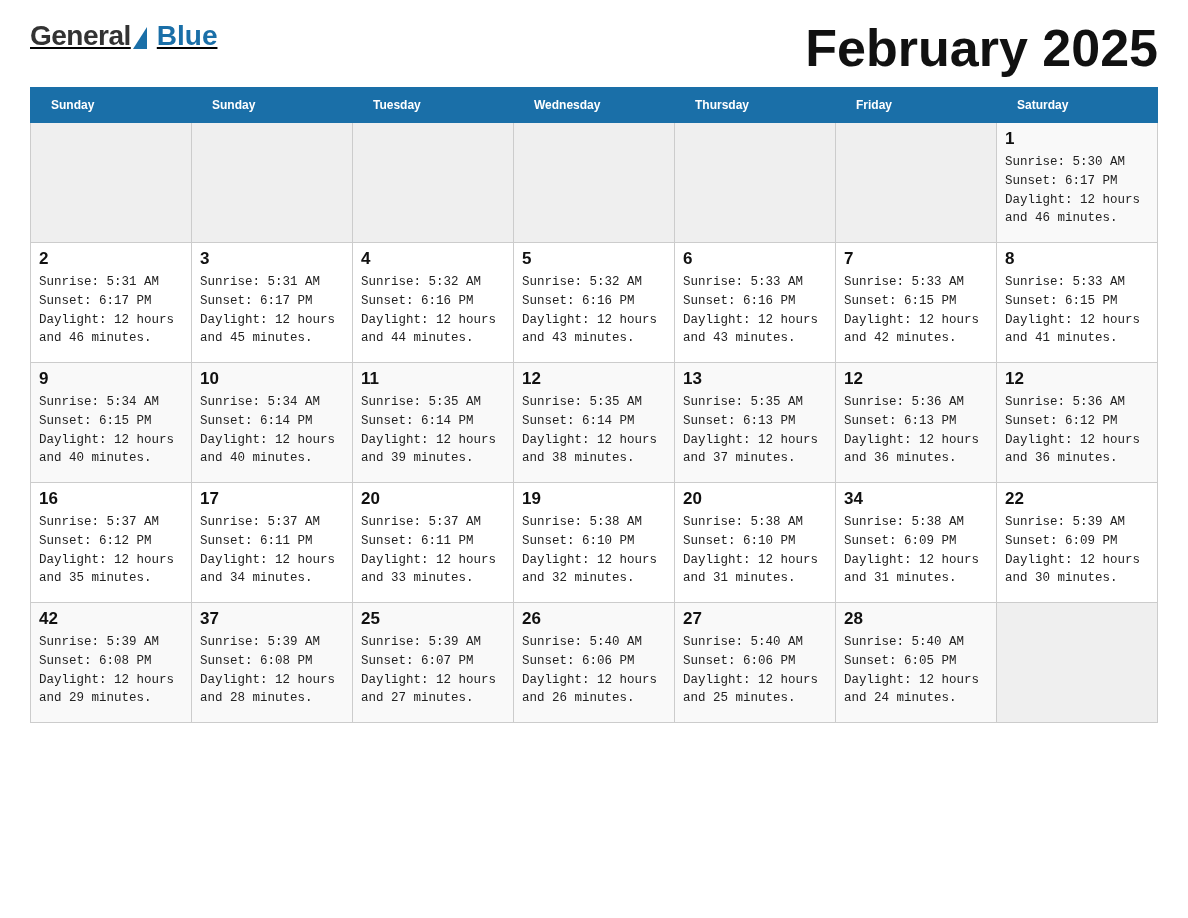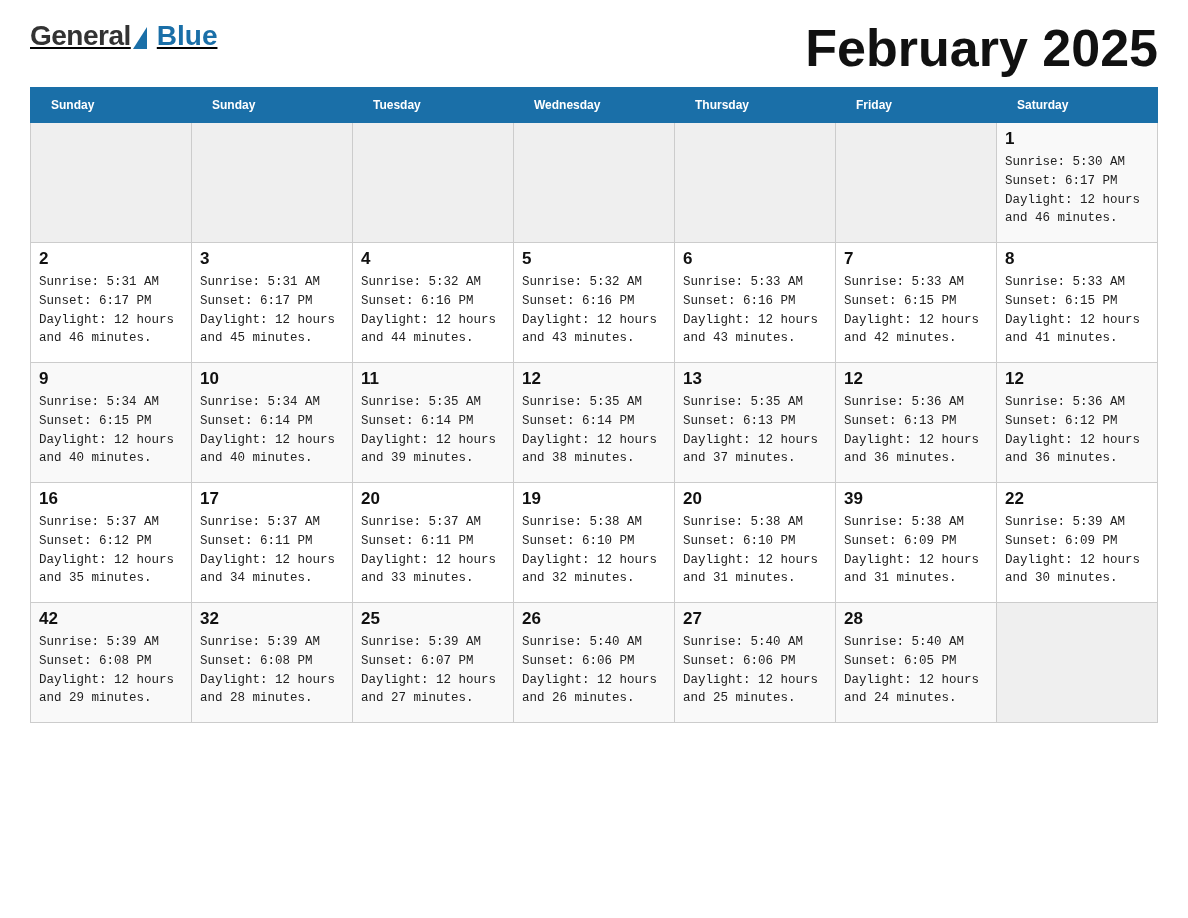--- a/index.html
+++ b/index.html
@@ -285,21 +285,21 @@
 and 32 minutes.</div>
         </td>
         <td>
           <div class="day-number">20</div>
           <div class="day-info" style="white-space: pre-line;">Sunrise: 5:38 AM
 Sunset: 6:10 PM
 Daylight: 12 hours
 and 31 minutes.</div>
         </td>
         <td>
-          <div class="day-number">39</div>
+          <div class="day-number">34</div>
           <div class="day-info" style="white-space: pre-line;">Sunrise: 5:38 AM
 Sunset: 6:09 PM
 Daylight: 12 hours
 and 31 minutes.</div>
         </td>
         <td>
           <div class="day-number">22</div>
           <div class="day-info" style="white-space: pre-line;">Sunrise: 5:39 AM
 Sunset: 6:09 PM
 Daylight: 12 hours
@@ -308,21 +308,21 @@
       </tr>
       <tr>
         <td>
           <div class="day-number">42</div>
           <div class="day-info" style="white-space: pre-line;">Sunrise: 5:39 AM
 Sunset: 6:08 PM
 Daylight: 12 hours
 and 29 minutes.</div>
         </td>
         <td>
-          <div class="day-number">32</div>
+          <div class="day-number">37</div>
           <div class="day-info" style="white-space: pre-line;">Sunrise: 5:39 AM
 Sunset: 6:08 PM
 Daylight: 12 hours
 and 28 minutes.</div>
         </td>
         <td>
           <div class="day-number">25</div>
           <div class="day-info" style="white-space: pre-line;">Sunrise: 5:39 AM
 Sunset: 6:07 PM
 Daylight: 12 hours

